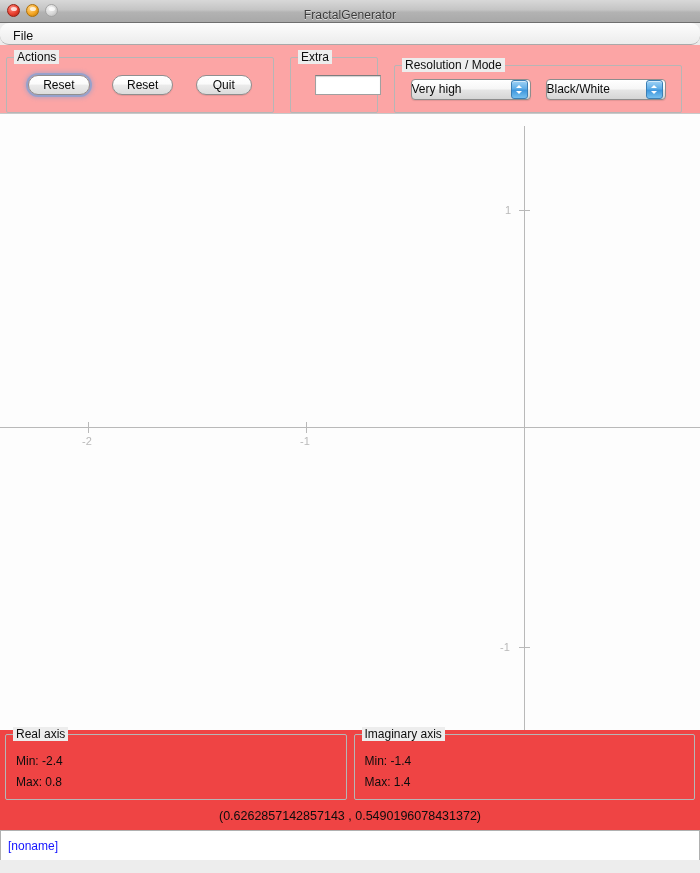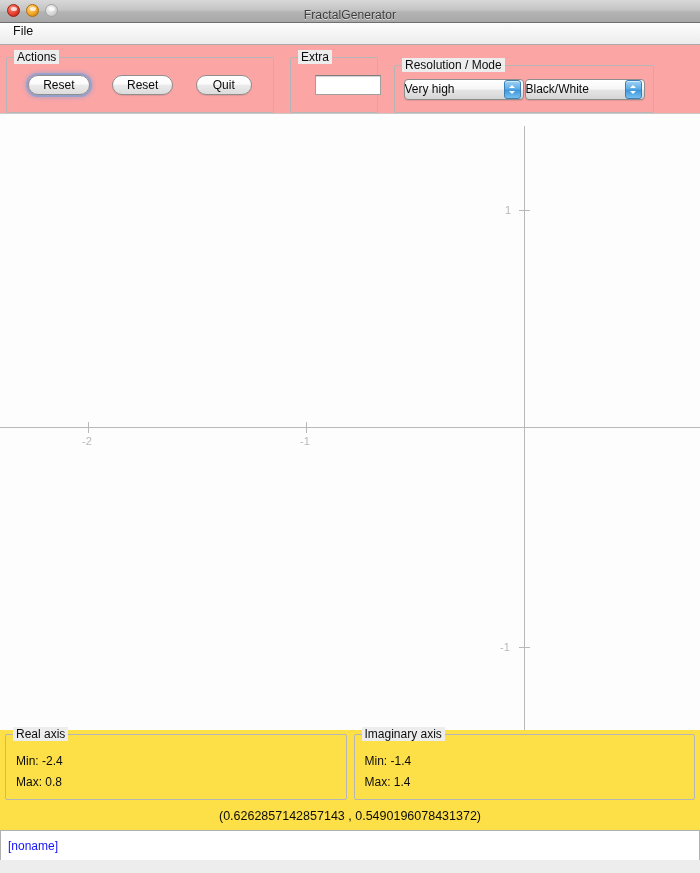--- a/index.html
+++ b/index.html
@@ -75,22 +75,23 @@
     text-shadow: 0 1px 0 rgba(255,255,255,0.6);
     letter-spacing: .1px;
   }
 
   
   .menubar {
     height: 21px;
     background: linear-gradient(to bottom, #fdfdfd 0%, #ececec 100%);
     border-bottom: 1px solid #a9a9a9;
     display: flex;
-    align-items: flex-start;
+    align-items: flex-end;
     padding-left: 8px;
+    border-radius: 9px;
   }
   .menu-item {
     font-size: 12.5px;
     color: #101010;
     padding: 1px 5px;
     cursor: default;
   }
 
   
   .toolbar {
@@ -132,21 +133,21 @@
     padding: 0 10px;
   }
   #grp-extra {
     width: 88px;
     height: 56px;
     display: flex;
     align-items: center;
     justify-content: center;
   }
   #grp-resmode {
-    width: 260px;
+    width: 288px;
     height: 48px;
     margin-top: 8px;
     display: flex;
     align-items: center;
     justify-content: space-around;
     padding: 0 8px;
   }
 
   
   .aqua-btn {
@@ -276,21 +277,21 @@
   }
   .tlabel {
     position: absolute;
     font-size: 11px;
     color: #b9b9b9;
     white-space: nowrap;
   }
 
   
   .bottom {
-    background: #fde047;
+    background: #ef4444;
     padding: 4px 5px 0 5px;
     box-sizing: border-box;
   }
   .axinfo-row {
     display: flex;
     gap: 7px;
   }
   .axbox {
     flex: 1;
     height: 66px;

